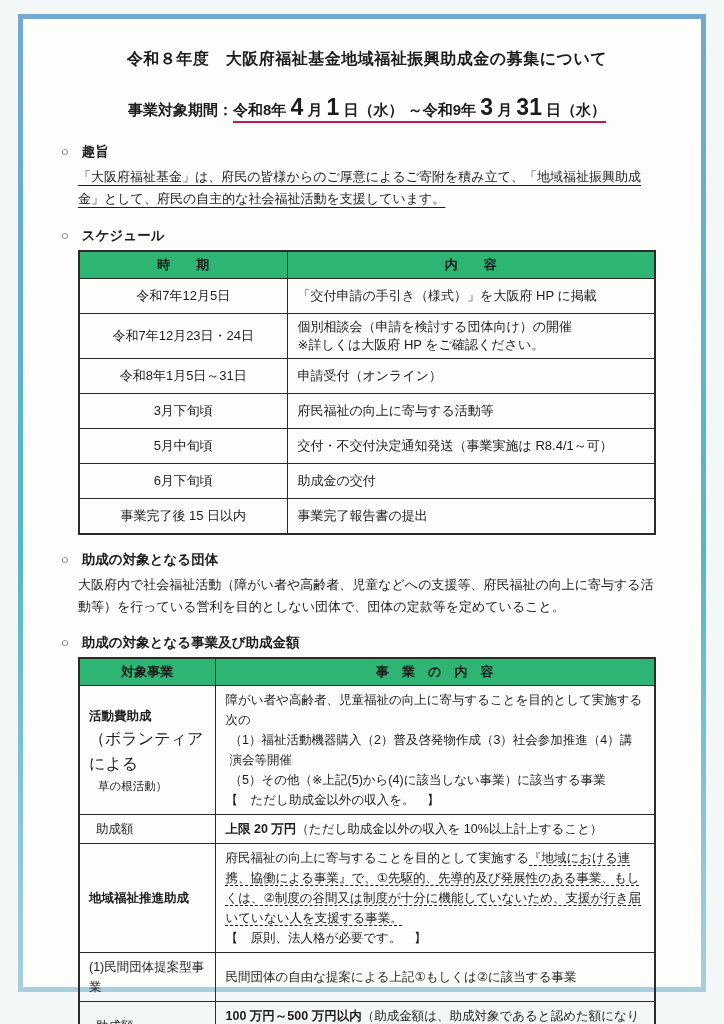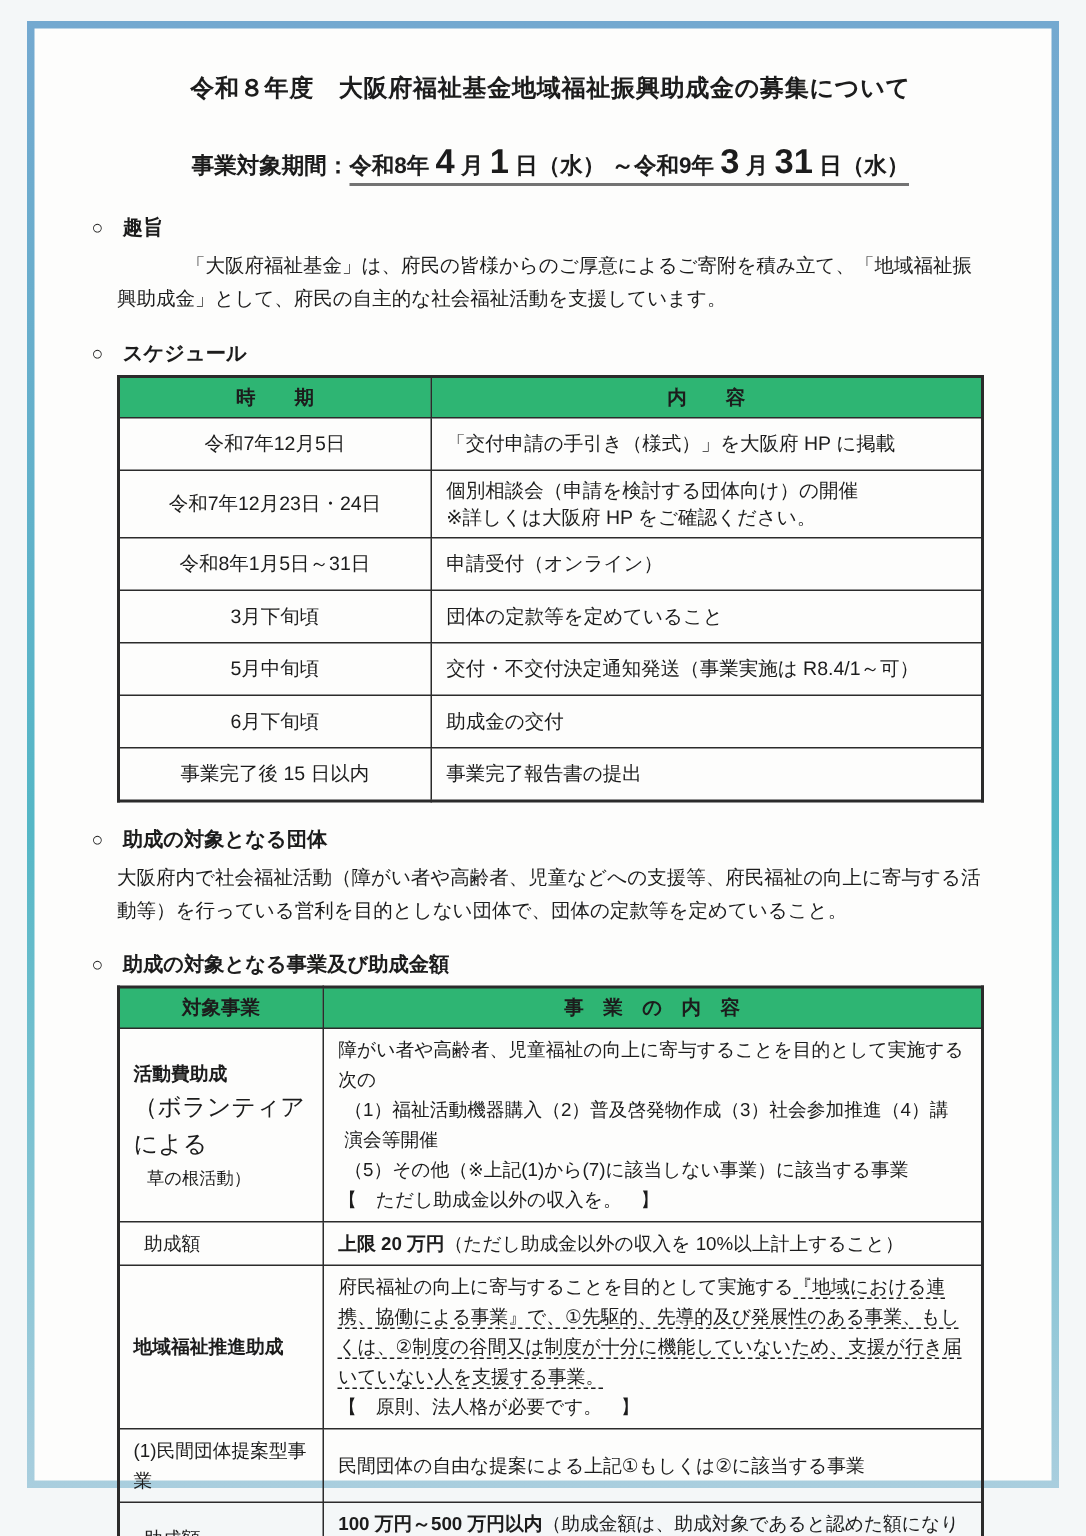--- a/index.html
+++ b/index.html
@@ -30,36 +30,36 @@
     letter-spacing:0.5px;
     margin:6px 0 24px 0;
   }
   .period-line {
     text-align:center;
     font-size:15px; font-weight:bold;
     margin-bottom:22px;
     white-space:nowrap;
   }
   .period-date {
-    border-bottom:2px solid #737373;
+    border-bottom:2px solid #be185d;
     padding-bottom:3px;
   }
   .big-num { font-size:23px; letter-spacing:0; }
   .section { margin-bottom:16px; }
   .sec-head {
     display:flex; align-items:baseline; gap:13px;
     font-size:13.5px; margin-bottom:5px;
   }
   .sec-bullet { font-weight:normal; font-size:13px; }
   .sec-title { font-weight:bold; }
   .sec-body {
     margin-left:17px; width:578px;
     font-size:13px; line-height:1.72;
   }
-  .u-solid { text-underline-offset:4px; text-decoration-thickness:1px;margin-left:46px; }
+  .u-solid { text-decoration:underline; text-underline-offset:4px; text-decoration-thickness:1px; }
   .u-dash  { text-decoration:underline dashed; text-underline-offset:3px; text-decoration-thickness:1px; }
 
   table.tbl {
     border-collapse:collapse;
     margin:3px 16px 0 17px;
     border:2px solid #2b2b2b;
     table-layout:fixed;
   }
   .tbl th,.tbl td {
     border:1px solid #2b2b2b;
@@ -136,21 +136,21 @@
             <div>個別相談会（申請を検討する団体向け）の開催</div>
             <div>※詳しくは大阪府 HP をご確認ください。</div>
           </td>
         </tr>
         <tr>
           <td class="time">令和8年1月5日～31日</td>
           <td>申請受付（オンライン）</td>
         </tr>
         <tr>
           <td class="time">3月下旬頃</td>
-          <td>団体の定款等を定めていること</td>
+          <td>府民福祉の向上に寄与する活動等</td>
         </tr>
         <tr>
           <td class="time">5月中旬頃</td>
           <td>交付・不交付決定通知発送（事業実施は R8.4/1～可）</td>
         </tr>
         <tr>
           <td class="time">6月下旬頃</td>
           <td>助成金の交付</td>
         </tr>
         <tr>
@@ -186,21 +186,21 @@
         </tr>
         <tr>
           <td class="target">
             <div class="cell-main">活動費助成</div>
             <div class="cell-sub">（ボランティアによる</div>
             <div class="cell-sub2">草の根活動）</div>
           </td>
           <td>
             <div>障がい者や高齢者、児童福祉の向上に寄与することを目的として実施する次の</div>
             <div class="indent1">（1）福祉活動機器購入（2）普及啓発物作成（3）社会参加推進（4）講演会等開催</div>
-            <div class="indent1">（5）その他（※上記(1)から(7)に該当しない事業）に該当する事業</div>
+            <div class="indent1">（5）その他（※上記(5)から(4)に該当しない事業）に該当する事業</div>
             <div>【　ただし助成金以外の収入を。　】</div>
           </td>
         </tr>
         <tr>
           <td class="target target-indent">助成額</td>
           <td><span class="amt">上限 20 万円</span><span>（ただし助成金以外の収入を 10%以上計上すること）</span></td>
         </tr>
         <tr>
           <td class="target cell-main">地域福祉推進助成</td>
           <td>

